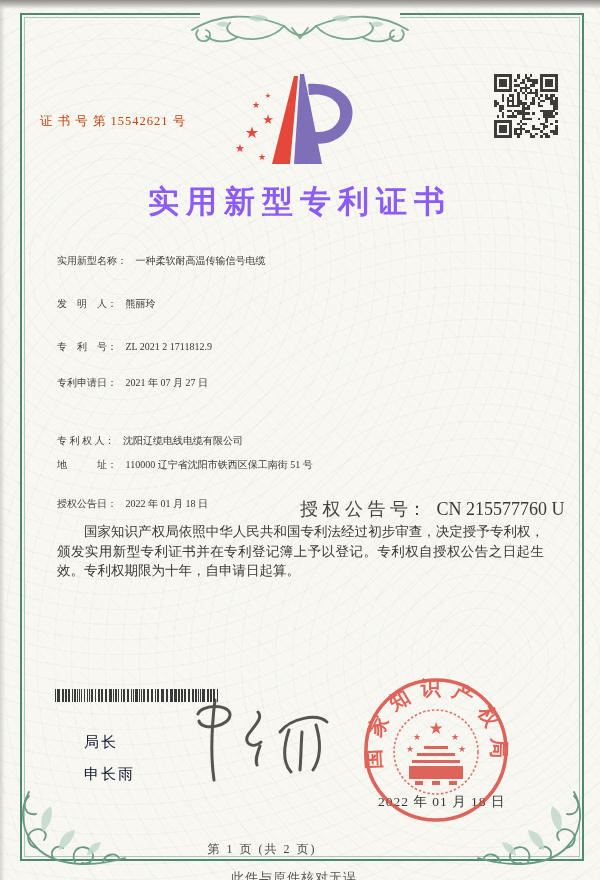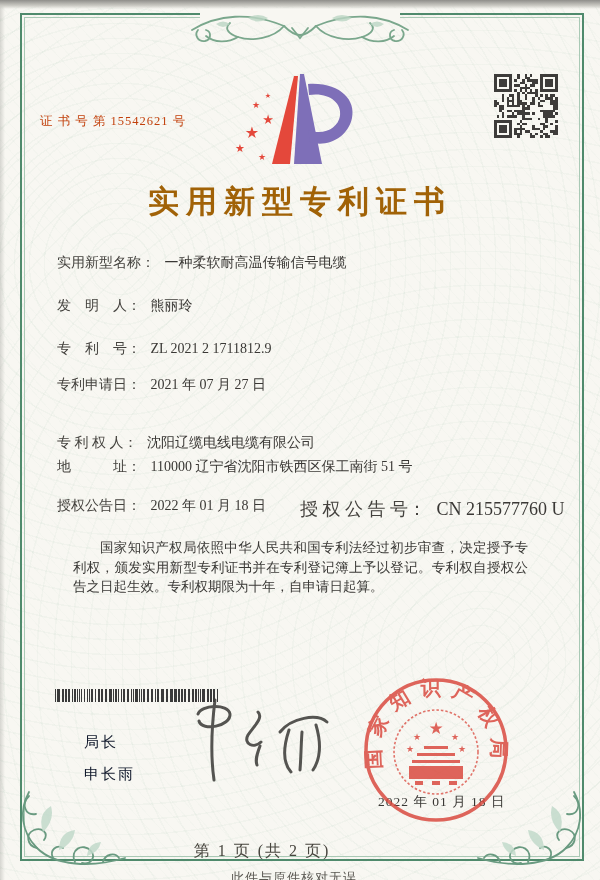--- a/index.html
+++ b/index.html
@@ -43,46 +43,46 @@
   .ornament-bl{left:13px;top:788px;}
   .ornament-br{left:472px;top:788px;transform:scaleX(-1);}
   .cert-no{
     position:absolute;left:40px;top:78px;z-index:4;
     font-size:12.5px;letter-spacing:1px;color:#c2410c;margin-top:35px;
   }
   .logo{position:absolute;left:228px;top:68px;z-index:4;}
   .qr{position:absolute;left:494px;top:74px;width:64px;height:64px;z-index:4;}
   .doc-title{
     position:absolute;left:0;top:181px;width:600px;z-index:4;
-    text-align:center;font-size:31px;font-weight:700;letter-spacing:7px;color:#a16207;
-  }
-  .field-row{position:absolute;left:57px;z-index:4;font-size:14px;white-space:nowrap;}
+    text-align:center;font-size:31px;font-weight:700;letter-spacing:7px;color:#8b5cf6;
+  }
+  .field-row{position:absolute;left:57px;z-index:4;font-size:10px;white-space:nowrap;}
   .field-label{display:inline-block;color:#44423e;}
   .field-value{color:#3a3835;margin-left:6px;}
   .grant-no{position:absolute;left:300px;z-index:4;font-size:18px;white-space:nowrap;}
   .row-1{top:254px}.row-2{top:297px}.row-3{top:340px}.row-4{top:376px}
   .row-5{top:434px}.row-6{top:458px}.row-7{top:497px}
   .body-text{
     position:absolute;left:57px;top:522px;width:487px;z-index:4;
     font-size:13.5px;line-height:19.5px;text-align:justify;color:#3a3936;
   }
-  .body-text p{margin:16px;text-indent:2em;}
+  .body-text p{margin:0;text-indent:2em;}
   .barcode{position:absolute;left:55px;top:689px;z-index:4;}
   .signer{position:absolute;left:84px;z-index:4;font-size:15px;color:#0f172a;letter-spacing:2px;}
   .signer-title{top:733px;}
   .signer-name{top:765px;}
   .signature{position:absolute;left:185px;top:690px;z-index:5;}
   .seal-date{
     position:absolute;left:378px;top:793px;z-index:3;
     font-size:13.5px;color:#3a3835;letter-spacing:1px;white-space:nowrap;
   }
   .seal{position:absolute;left:358px;top:672px;z-index:4;}
   .page-footer{
     position:absolute;left:0;top:841px;width:524px;z-index:4;
-    text-align:center;font-size:16px;letter-spacing:2px;color:#48463f;
+    text-align:center;font-size:12px;letter-spacing:2px;color:#48463f;
   }
   .bottom-cropped{
     position:absolute;left:231px;top:869px;z-index:4;
     font-size:13px;color:#5a5852;letter-spacing:1px;white-space:nowrap;
   }
 </style>
 </head>
 <body>
 
 <div class="guilloche"></div>

